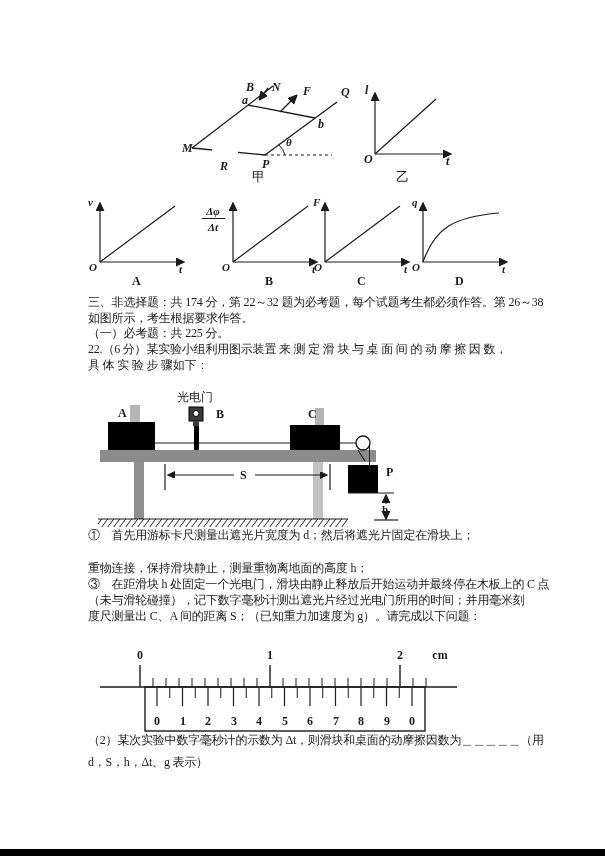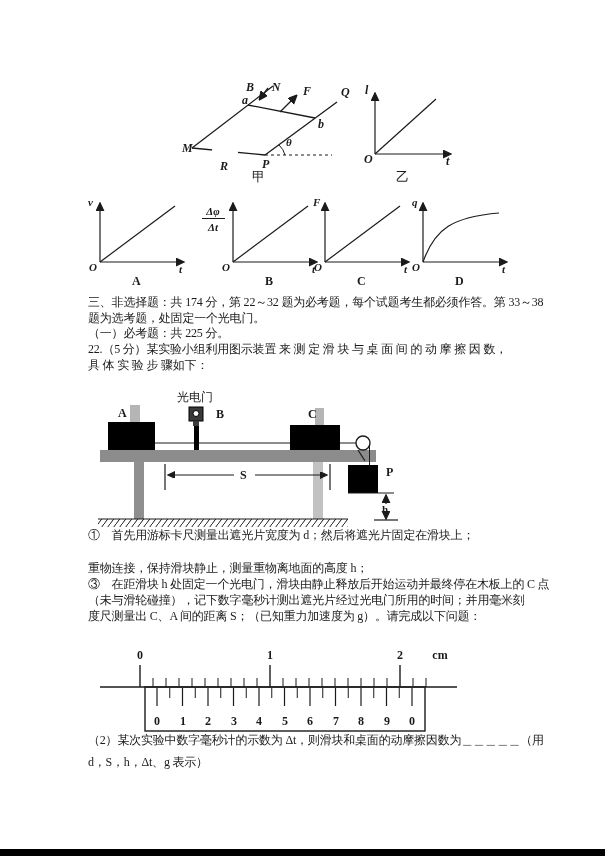--- a/index.html
+++ b/index.html
@@ -105,24 +105,24 @@
       <line x1="338" y1="70" x2="338" y2="12" marker-end="url(#ar2)"></line>
       <line x1="338" y1="70" x2="421" y2="70" marker-end="url(#ar2)"></line>
       <path d="M338,70 C 350,36 368,25 414,21"></path>
     </g>
     <text class="mi2" x="327" y="14">q</text>
     <text class="mi2" x="417" y="81">t</text>
     <text class="mi2" x="327" y="79">O</text>
     <text class="num" x="370" y="93">D</text>
   </svg>
 
-  <div class="txt" style="top:294px">三、非选择题：共 174 分，第 22～32 题为必考题，每个试题考生都必须作答。第 33～38</div>
-  <div class="txt" style="top:310px">题为选考题，处固定一个光电门。</div>
+  <div class="txt" style="top:294px">三、非选择题：共 174 分，第 22～32 题为必考题，每个试题考生都必须作答。第 26～38</div>
+  <div class="txt" style="top:310px">如图所示，考生根据要求作答。</div>
   <div class="txt" style="top:325px">（一）必考题：共 225 分。</div>
-  <div class="txt" style="top:341px">22.（5 分）某实验小组利用图示装置 来 测 定 滑 块 与 桌 面 间 的 动 摩 擦 因 数，</div>
+  <div class="txt" style="top:341px">22.（6 分）某实验小组利用图示装置 来 测 定 滑 块 与 桌 面 间 的 动 摩 擦 因 数，</div>
   <div class="txt" style="top:357px">具 体 实 验 步 骤如下：</div>
 
   <svg style="left:92px;top:388px;" width="330" height="152" viewBox="0 0 330 152">
     <defs>
       <marker id="ar3" markerWidth="7" markerHeight="7" refX="5.5" refY="3" orient="auto">
         <path d="M0,0 L6.5,3 L0,6 z" fill="#1b1b1b" stroke="none"></path>
       </marker>
       <pattern id="hatch" width="6" height="8" patternUnits="userSpaceOnUse">
         <line x1="0" y1="8" x2="6" y2="0" stroke="#1b1b1b" stroke-width="1"></line>
       </pattern>

